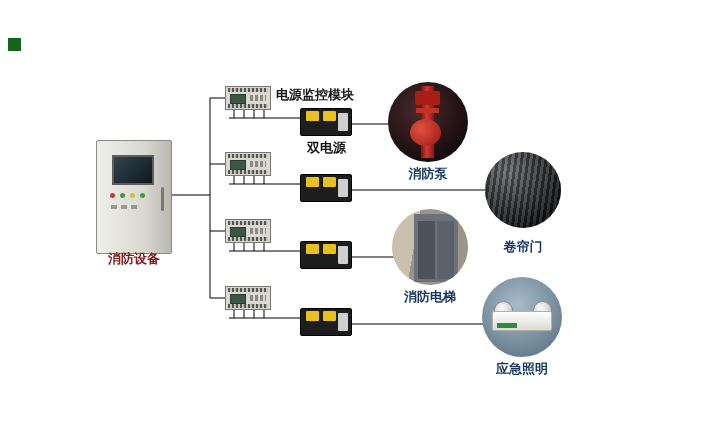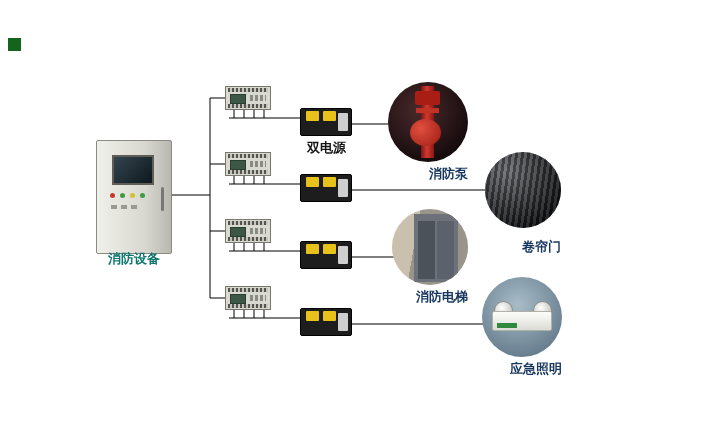--- a/index.html
+++ b/index.html
@@ -21,23 +21,23 @@
   .cab-dot.d2{left:23px;background:#3f9b3f;}
   .cab-dot.d3{left:33px;background:#d2c32a;}
   .cab-dot.d4{left:43px;background:#3f9b3f;}
   .cab-key{position:absolute;width:6px;height:4px;background:#9a9a92;top:64px;}
   .cab-key.k1{left:14px}.cab-key.k2{left:24px}.cab-key.k3{left:34px}
   .cab-handle{position:absolute;right:7px;top:46px;width:3px;height:24px;background:#777;border-radius:2px;}
 
   
   .lbl{position:absolute;font-weight:bold;font-size:13px;color:#17365d;white-space:nowrap;}
   .lbl.black{color:#141414;}
-  .lbl.center{text-align:right;white-space:normal;}
+  .lbl.center{text-align:center;white-space:normal;}
   .cab-label{position:absolute;left:74px;top:250px;width:120px;text-align:center;
-             font-weight:bold;font-size:13px;line-height:17px;color:#0f766e;}
+             font-weight:bold;font-size:13px;line-height:17px;color:#7f1d1d;}
 
   
   .module{position:absolute;left:225px;width:46px;height:24px;background:#d9d9d2;
           border:1px solid #76766e;box-sizing:border-box;}
   .m-teeth{position:absolute;left:2px;right:2px;height:4px;
            background:repeating-linear-gradient(90deg,#55554f 0 2px,#c4c4bc 2px 4px);}
   .m-teeth.top{top:1px}.m-teeth.bottom{bottom:1px}
   .m-screen{position:absolute;left:4px;top:7px;width:14px;height:8px;background:#3d5747;border:1px solid #2a3d31;}
   .m-btns{position:absolute;right:4px;top:8px;width:16px;height:6px;
           background:repeating-linear-gradient(90deg,#8a8a84 0 3px,#d9d9d2 3px 5px);}
@@ -184,20 +184,21 @@
     <div class="ats-cap c1"></div>
     <div class="ats-cap c2"></div>
     <div class="ats-panel"></div>
   </div>
   <div class="ats" style="top:308px">
     <div class="ats-cap c1"></div>
     <div class="ats-cap c2"></div>
     <div class="ats-panel"></div>
   </div>
 
+  <div class="lbl black" style="left:276px;top:86px">电源监控模块</div>
   <div class="lbl black" style="left:307px;top:139px">双电源</div>
 
   <div class="photo pump">
     <div class="pump-pipe"></div>
     <div class="pump-motor"></div>
     <div class="pump-flange"></div>
     <div class="pump-body"></div>
   </div>
   <div class="photo shutter">
     <div class="shutter-shade"></div>

